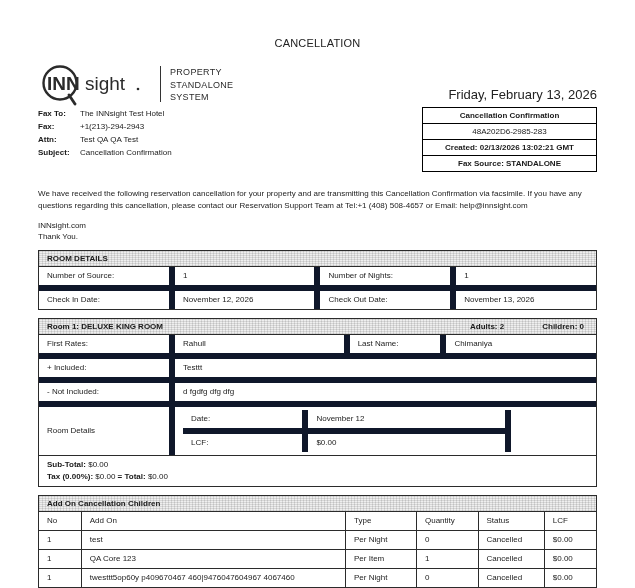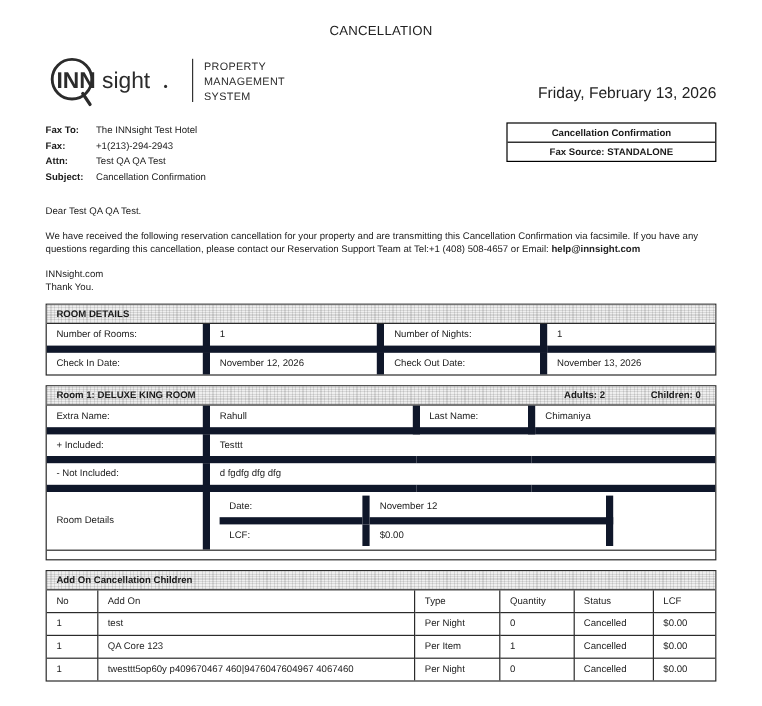--- a/index.html
+++ b/index.html
@@ -21,21 +21,21 @@
     height: 588px;
     box-sizing: border-box;
     padding: 0 38px;
   }
 
   
   .doc-title {
     text-align: center;
     font-size: 11px;
     letter-spacing: .2px;
-    padding-top: 20px;
+    padding-top: 37px;
     color: #222;
   }
 
   
   .letterhead {
     display: flex;
     align-items: flex-start;
     justify-content: space-between;
     margin-top: 16px;
   }
@@ -68,21 +68,20 @@
     color: #222;
     padding-top: 22px;
     white-space: nowrap;
   }
 
   
   .meta-row {
     display: flex;
     justify-content: space-between;
     align-items: flex-start;
-    margin-top: 12px;
     gap: 27px;
   }
   .fax-meta { width: 330px; }
   .fax-line {
     display: flex;
     line-height: 13px;
     font-size: 8px;
   }
   .fax-label {
     font-weight: bold;
@@ -108,21 +107,21 @@
 
   
   .letter-body {
     margin-top: 16px;
     font-size: 8px;
     line-height: 11.5px;
     color: #222;
   }
   .letter-body p { margin: 0 0 9px 0; }
   .letter-body p.tight { margin-bottom: 0; line-height: 11px; }
-  .email-bold { font-weight: bold; }
+  .email-bold { font-weight: normal; }
 
   
   .section {
     border: 1px solid #2b2b2b;
     box-sizing: border-box;
     margin-top: 8px;
   }
   .sec-head {
     background-color: #efefef;
     background-image:
@@ -234,21 +233,21 @@
           <circle cx="22" cy="18" r="16.5" fill="none" stroke="#2b2b2b" stroke-width="2.4"></circle>
           <line x1="31" y1="30" x2="37" y2="39" stroke="#2b2b2b" stroke-width="2.8" stroke-linecap="round"></line>
           <text x="9" y="25" font-family="'Liberation Sans', sans-serif" font-size="19" font-weight="bold" fill="#2b2b2b">INN</text>
           <text x="47" y="25" font-family="'Liberation Sans', sans-serif" font-size="19" fill="#2b2b2b">sight</text>
           <circle cx="100" cy="24" r="1.3" fill="#2b2b2b"></circle>
         </svg>
       </div>
       <div class="brand-divider"></div>
       <div class="brand-tag">
         <div>PROPERTY</div>
-        <div>MANAGEMENT</div>
+        <div>STANDALONE</div>
         <div>SYSTEM</div>
       </div>
     </div>
     <div class="letter-date">Friday, February 13, 2026</div>
   </div>
 
   <div class="meta-row">
     <div class="fax-meta">
       <div class="fax-line">
         <span class="fax-label">Fax To:</span>
@@ -263,40 +262,41 @@
         <span class="fax-value">Test QA QA Test</span>
       </div>
       <div class="fax-line">
         <span class="fax-label">Subject:</span>
         <span class="fax-value">Cancellation Confirmation</span>
       </div>
     </div>
 
     <div class="confirm-box">
       <div class="cb-row cb-strong">Cancellation Confirmation</div>
+      <div class="cb-row">48A202D6-2985-283</div>
+      <div class="cb-row cb-strong">Created: 02/13/2026 13:02:21 GMT</div>
       <div class="cb-row cb-strong">Fax Source: STANDALONE</div>
     </div>
   </div>
 
   <div class="letter-body">
-    <p>Dear Test QA QA Test.</p>
     <p><span>We have received the following reservation cancellation for your property and are transmitting this Cancellation Confirmation via facsimile. If you have any questions regarding this cancellation, please contact our Reservation Support Team at Tel:+1 (408) 508-4657 or Email:</span>
       <span class="email-bold">help@innsight.com</span></p>
     <p class="tight">INNsight.com</p>
     <p class="tight">Thank You.</p>
   </div>
 
   <div class="section">
     <div class="sec-head">
       <span>ROOM DETAILS</span>
     </div>
     <table class="grid">
       <tbody>
           <tr>
-        <td class="lbl" style="width:24%">Number of Rooms:</td>
+        <td class="lbl" style="width:24%">Number of Source:</td>
         <td class="val" style="width:26%">1</td>
         <td class="lbl" style="width:24%">Number of Nights:</td>
         <td class="val" style="width:26%">1</td>
       </tr>
       <tr>
         <td class="lbl">Check In Date:</td>
         <td class="val">November 12, 2026</td>
         <td class="lbl">Check Out Date:</td>
         <td class="val">November 13, 2026</td>
       </tr>
@@ -308,21 +308,21 @@
     <div class="sec-head">
       <span>Room 1: DELUXE KING ROOM</span>
       <span class="occ">
         <span>Adults: 2</span>
         <span>Children: 0</span>
       </span>
     </div>
     <table class="grid rd-wrap">
       <tbody>
           <tr>
-        <td class="lbl" style="width:24%">Extra Name:</td>
+        <td class="lbl" style="width:24%">First Rates:</td>
         <td class="val" style="width:32%">Rahull</td>
         <td class="lbl" style="width:16%">Last Name:</td>
         <td class="val" style="width:28%">Chimaniya</td>
       </tr>
       <tr>
         <td class="lbl">+ Included:</td>
         <td class="val" colspan="3">Testtt</td>
       </tr>
       <tr>
         <td class="lbl">- Not Included:</td>
@@ -342,20 +342,33 @@
               <td>LCF:</td>
               <td>$0.00</td>
             </tr>
           </tbody>
               </table>
         </td>
       </tr>
     </tbody>
       </table>
     <div class="totals">
+      <div class="left">
+        <div>
+          <b>Sub-Total:</b>
+          <span>$0.00</span>
+        </div>
+        <div>
+          <b>Tax (0.00%):</b>
+          <span>$0.00</span>
+          <b>=</b>
+          <b>Total:</b>
+          <span>$0.00</span>
+        </div>
+      </div>
     </div>
   </div>
 
   <div class="section">
     <div class="sec-head">
       <span>Add On Cancellation Children</span>
     </div>
     <table class="addon">
       <tbody>
           <tr>

